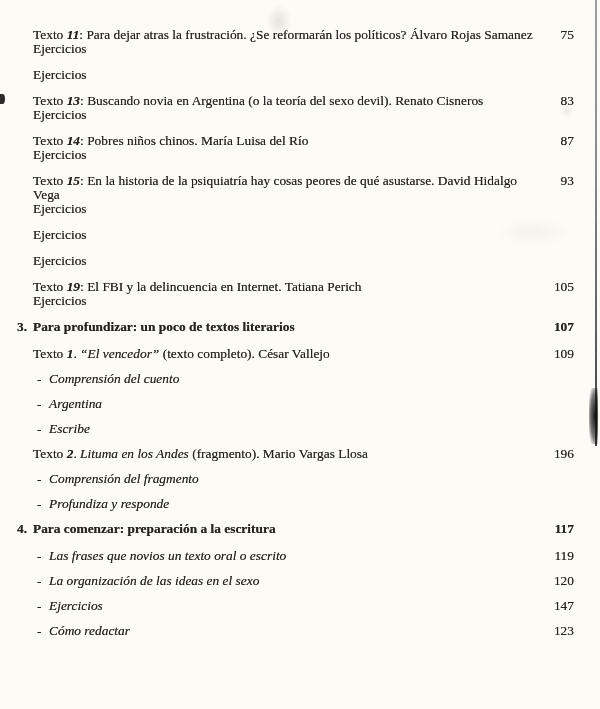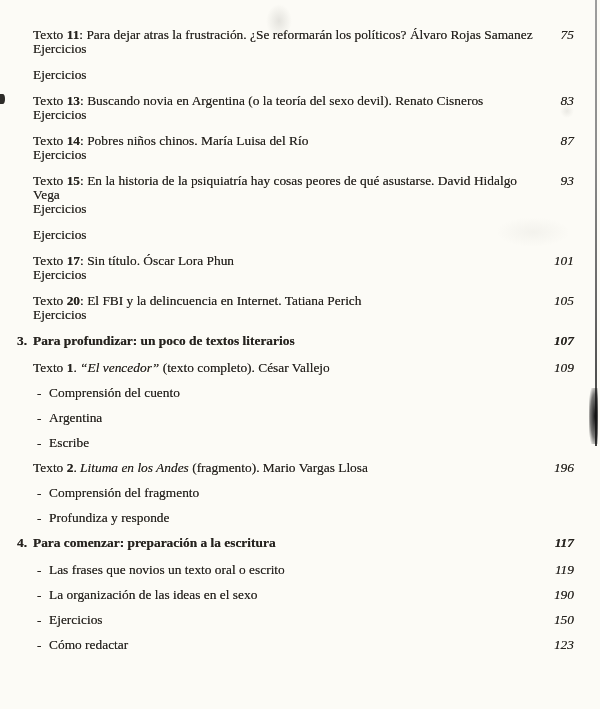--- a/index.html
+++ b/index.html
@@ -15,34 +15,34 @@
   }
   .content {
     position: absolute;
     left: 33px;
     right: 26px;
     top: 28px;
     font-size: 13.4px;
   }
   .line { display: flex; align-items: baseline; line-height: 14px; }
   .t { flex: 1 1 auto; padding-right: 10px; }
-  .pg { flex: 0 0 auto; min-width: 28px; text-align: right; white-space: nowrap; font-style: italic; }
-  .num { font-weight: bold; }
+  .pg { flex: 0 0 auto; min-width: 28px; text-align: right; white-space: nowrap; }
+  .num { font-weight: bold; font-style: italic; }
   .entry { margin-bottom: 12px; }
   .sub { line-height: 14px; }
   .heading { display: flex; align-items: baseline; line-height: 14px;
              font-weight: bold; margin-left: -16px; margin-bottom: 13px; }
   .heading .secnum { flex: 0 0 16px; }
   .heading .t { flex: 1 1 auto; padding-right: 10px; }
   .heading.first { margin-top: 8px; }
   .heading.later { margin-top: 8px; }
   .t-entry { margin-bottom: 11px; }
   .ditem { display: flex; align-items: baseline; line-height: 14px; margin-bottom: 11px; }
   .ditem .dash { flex: 0 0 12px; margin-left: 4px; }
-  .ditem .t { flex: 1 1 auto; padding-right: 10px; }
+  .ditem .t { flex: 1 1 auto; padding-right: 10px; font-style: italic; }
   .ital { font-style: italic; }
   
   .scan-line {
     position: absolute; left: 595px; top: 0; width: 2px; height: 446px;
     background: linear-gradient(180deg, #8d8d8d 0%, #787878 35%, #4a4a4a 70%, #1a1a1a 100%);
     opacity: .85;
   }
   .scan-blob {
     position: absolute; left: 589px; top: 388px; width: 9px; height: 56px;
     background: radial-gradient(ellipse at 65% 50%, rgba(12,12,12,.95) 0%, rgba(12,12,12,.55) 55%, rgba(12,12,12,0) 85%);
@@ -106,30 +106,26 @@
         <span class="pg">93</span>
       </div>
       <div class="sub">Ejercicios</div>
     </div>
 
     <div class="entry">
       <div class="sub">Ejercicios</div>
     </div>
 
     <div class="entry">
-      <div class="line">
-        <span class="t"><span>Texto</span> <span class="num">17</span><span>:</span> <span>Sin título. Óscar Lora Phun</span></span>
-        <span class="pg">101</span>
-      </div>
-      <div class="sub">Ejercicios</div>
-    </div>
-
-    <div class="entry">
-      <div class="line">
-        <span class="t"><span>Texto</span> <span class="num">20</span><span>:</span> <span>El FBI y la delincuencia en Internet. Tatiana Perich</span></span>
+      <div class="sub">Ejercicios</div>
+    </div>
+
+    <div class="entry">
+      <div class="line">
+        <span class="t"><span>Texto</span> <span class="num">19</span><span>:</span> <span>El FBI y la delincuencia en Internet. Tatiana Perich</span></span>
         <span class="pg">105</span>
       </div>
       <div class="sub">Ejercicios</div>
     </div>
 
     <div class="heading first">
       <span class="secnum">3.</span>
       <span class="t">Para profundizar: un poco de textos literarios</span>
       <span class="pg">107</span>
     </div>
@@ -173,26 +169,26 @@
     </div>
 
     <div class="ditem">
       <span class="dash">-</span>
       <span class="t">Las frases que novios un texto oral o escrito</span>
       <span class="pg">119</span>
     </div>
     <div class="ditem">
       <span class="dash">-</span>
       <span class="t">La organización de las ideas en el sexo</span>
-      <span class="pg">190</span>
+      <span class="pg">120</span>
     </div>
     <div class="ditem">
       <span class="dash">-</span>
       <span class="t">Ejercicios</span>
-      <span class="pg">150</span>
+      <span class="pg">147</span>
     </div>
     <div class="ditem">
       <span class="dash">-</span>
       <span class="t">Cómo redactar</span>
       <span class="pg">123</span>
     </div>
 
   </div>
 
   <div class="scan-line"></div>

